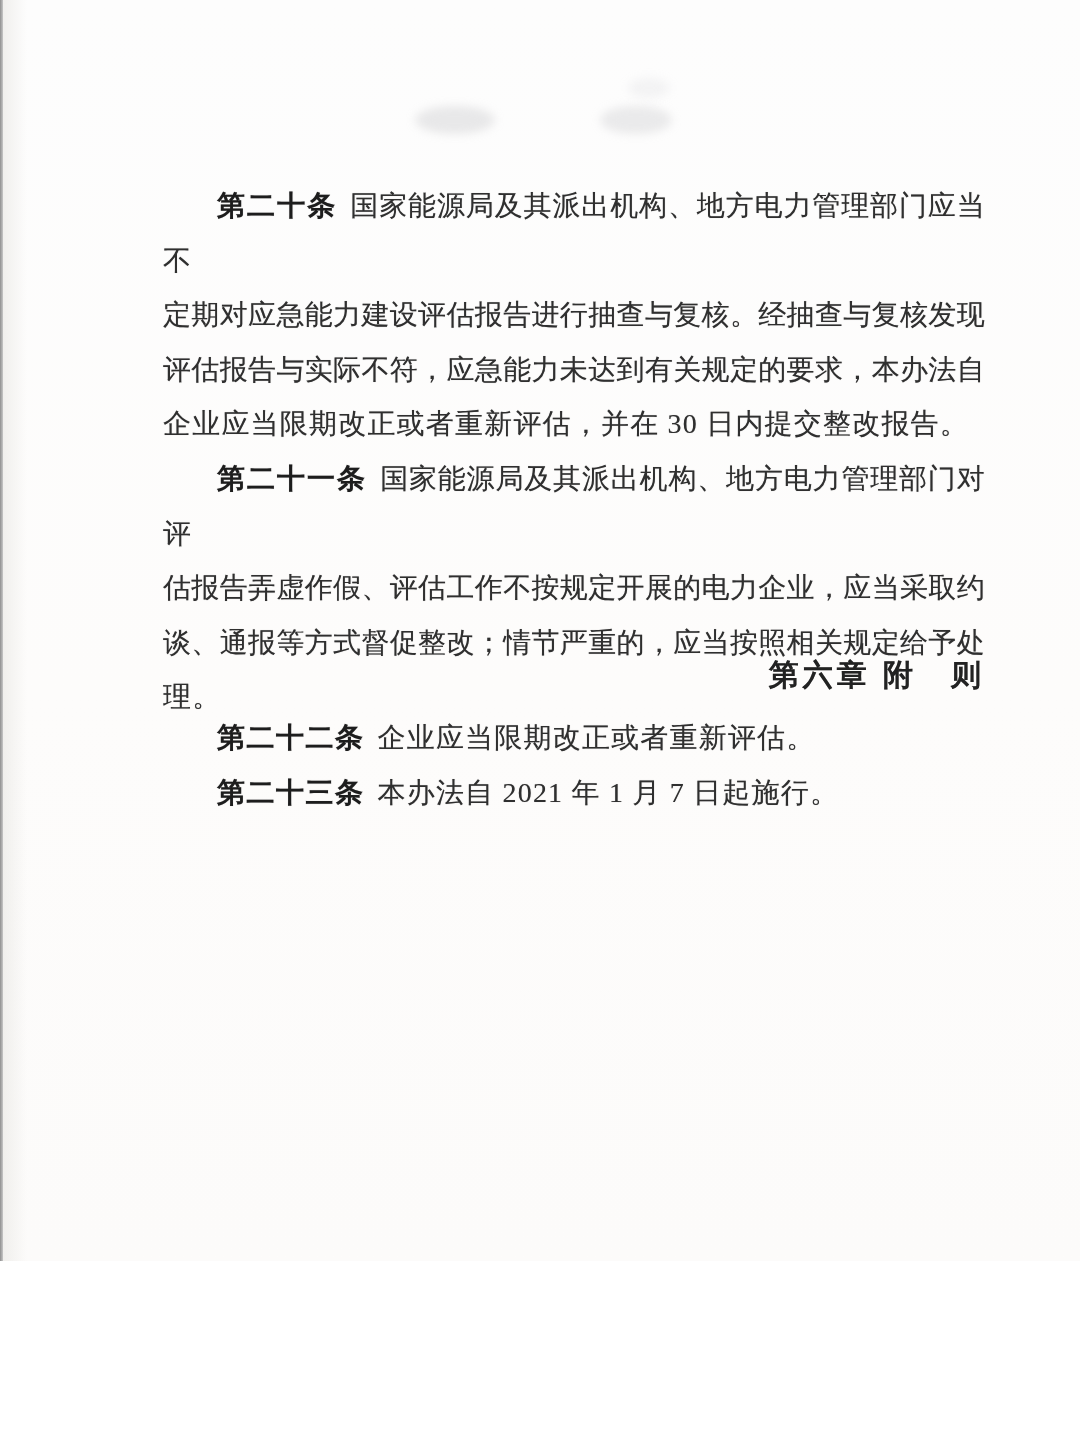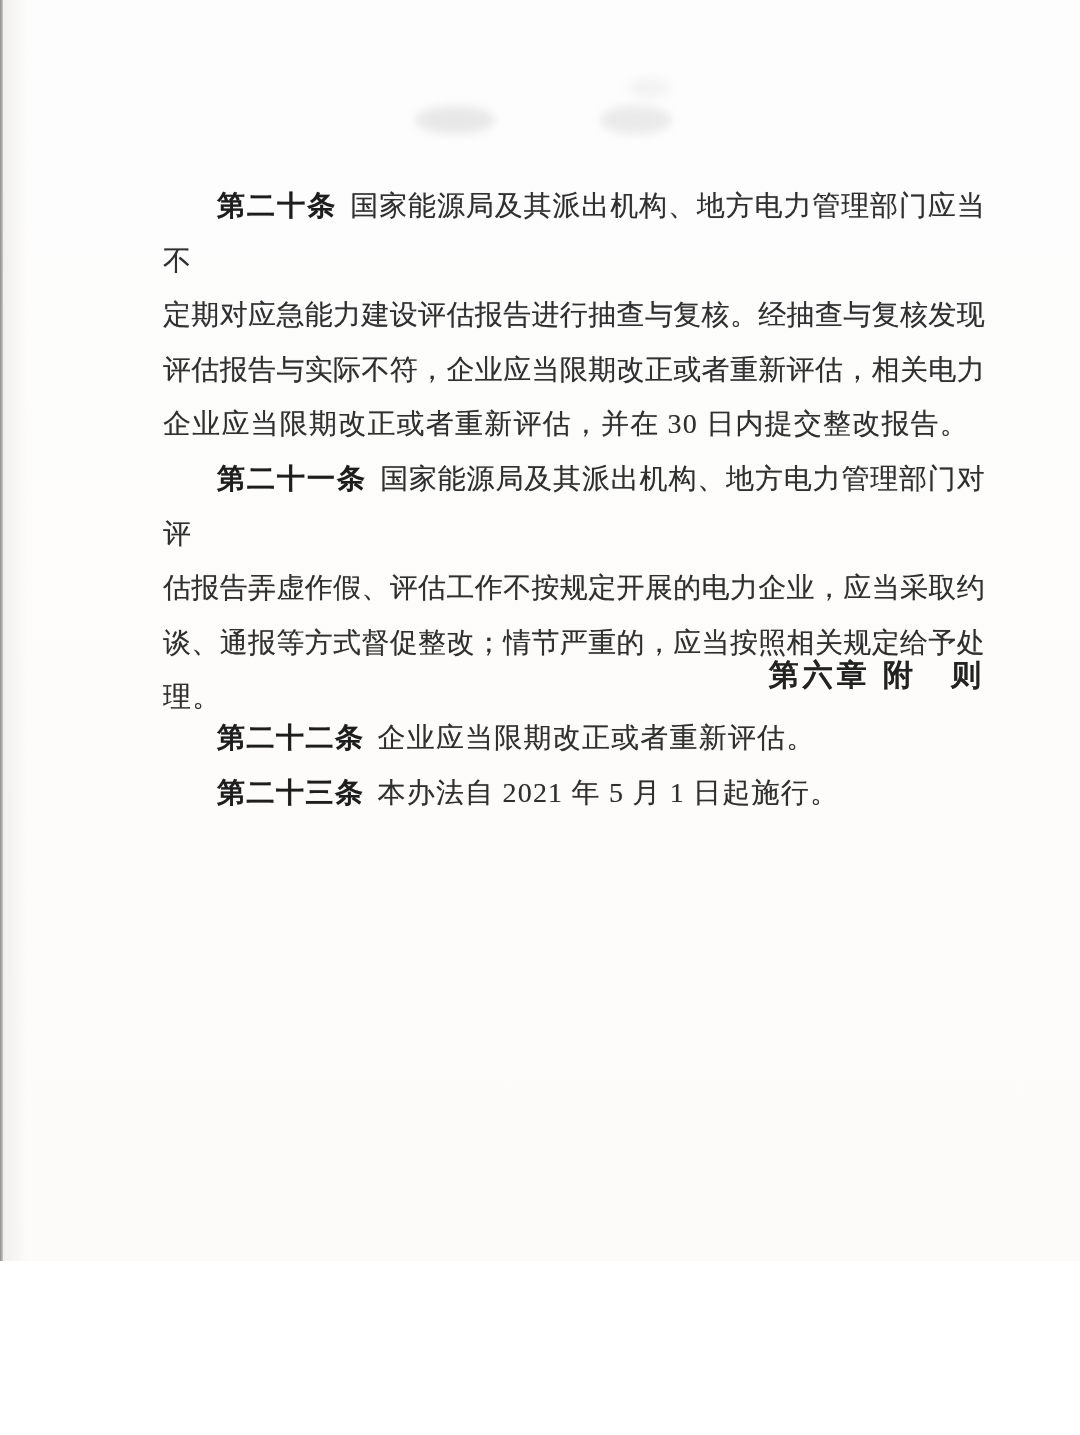--- a/index.html
+++ b/index.html
@@ -103,35 +103,35 @@
 
   <div class="smudge smudge-1"></div>
   <div class="smudge smudge-2"></div>
   <div class="smudge smudge-3"></div>
 
   <div class="text-block block-a">
 
     <div>
       <div class="line justify indent"><span class="lead">第二十条</span><span>国家能源局及其派出机构、地方电力管理部门应当不</span></div>
       <div class="line justify"><span>定期对应急能力建设评估报告进行抽查与复核。经抽查与复核发现</span></div>
-      <div class="line justify"><span>评估报告与实际不符，企业应当限期改正或者重新评估，相关电力</span></div>
+      <div class="line justify"><span>评估报告与实际不符，应急能力未达到有关规定的要求，本办法自</span></div>
       <div class="line"><span>企业应当限期改正或者重新评估，并在 30 日内提交整改报告。</span></div>
     </div>
 
     <div>
       <div class="line justify indent"><span class="lead">第二十一条</span><span>国家能源局及其派出机构、地方电力管理部门对评</span></div>
       <div class="line justify"><span>估报告弄虚作假、评估工作不按规定开展的电力企业，应当采取约</span></div>
       <div class="line justify"><span>谈、通报等方式督促整改；情节严重的，应当按照相关规定给予处</span></div>
       <div class="line"><span>理。</span></div>
     </div>
 
   </div>
 
   <div class="chapter-heading">第六章 附　则</div>
 
   <div class="text-block block-b">
     <div class="line indent"><span class="lead">第二十二条</span><span>企业应当限期改正或者重新评估。</span></div>
-    <div class="line indent"><span class="lead">第二十三条</span><span>本办法自 2021 年 5 月 1 日起施行。</span></div>
+    <div class="line indent"><span class="lead">第二十三条</span><span>本办法自 2021 年 1 月 7 日起施行。</span></div>
   </div>
 
   <div class="page-number">— 7 —</div>
 
 </div>
 
 </body></html>

